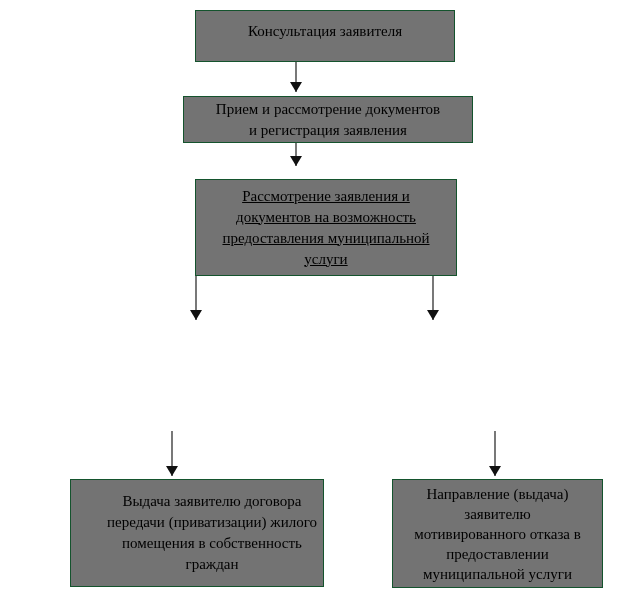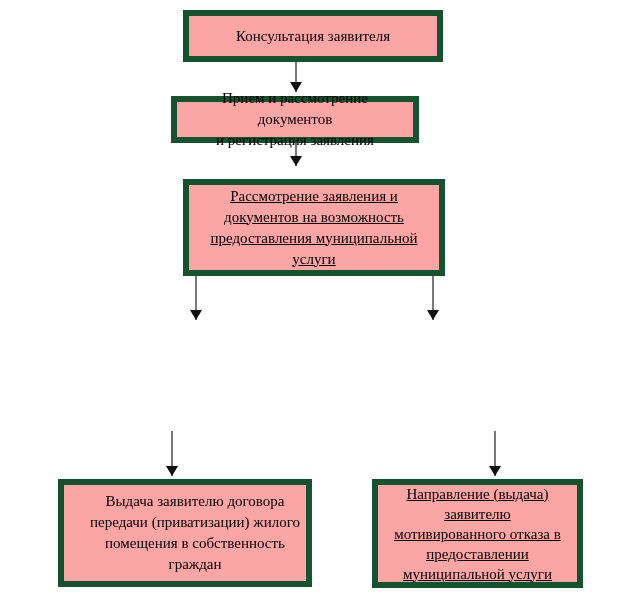--- a/index.html
+++ b/index.html
@@ -2,32 +2,32 @@
 <html><head>
 <meta charset="utf-8">
 <style>
   html,body{margin:0;padding:0;background:#ffffff;}
   .canvas{
     position:relative;width:637px;height:604px;background:#ffffff;
     font-family:"Liberation Serif", serif;color:#000;overflow:hidden;
   }
   .box{
     position:absolute;box-sizing:border-box;
-    border:6px solid #14532d;background:#fca5a5;
+    border:1px solid #14532d;background:#737373;
     display:flex;align-items:center;justify-content:center;
     text-align:center;font-size:15px;line-height:21px;
-    white-space:pre-line;padding:0 6px;
+    white-space:pre-line;padding:0 6px;margin-left:12px;
   }
   .box.top{align-items:flex-start;}
   #box-consultation{left:183px;top:10px;width:260px;height:52px;padding-top:10px;}
-  #box-reception{left:171px;top:96px;width:248px;height:47px;}
+  #box-reception{left:171px;top:96px;width:290px;height:47px;}
   #box-review{left:183px;top:179px;width:262px;height:97px;text-decoration:underline;}
   #box-decision{left:8px;top:322px;width:625px;height:109px;padding-top:23px;}
   #box-issue-contract{left:58px;top:479px;width:254px;height:108px;justify-content:flex-end;}
-  #box-refusal{left:372px;top:479px;width:211px;height:109px;line-height:20px;text-decoration:underline;}
+  #box-refusal{left:380px;top:479px;width:211px;height:109px;line-height:20px;}
   .arrows{position:absolute;left:0;top:0;width:637px;height:604px;pointer-events:none;}
   .arrows line{stroke:#3f3f3f;stroke-width:1.4;}
 </style>
 </head>
 <body>
 
 <div class="canvas">
 
   <svg class="arrows" viewBox="0 0 637 604" xmlns="http://www.w3.org/2000/svg">
     <defs>

